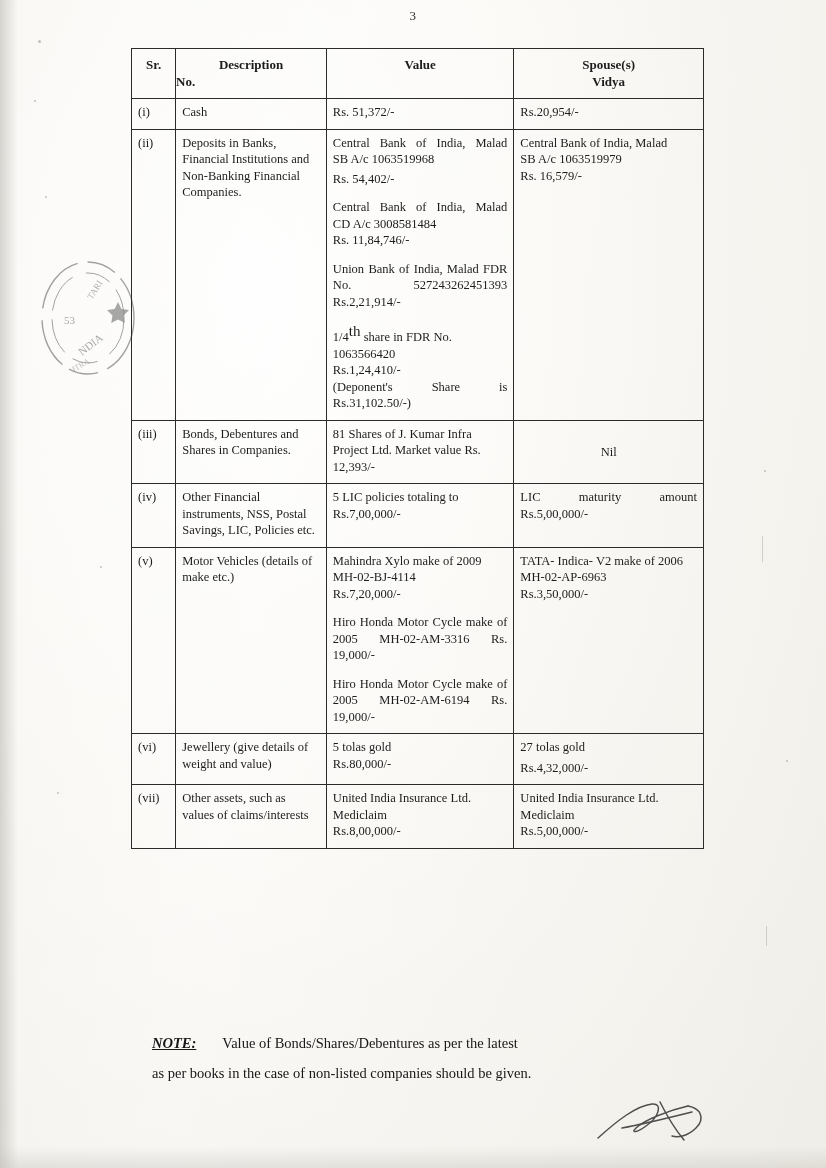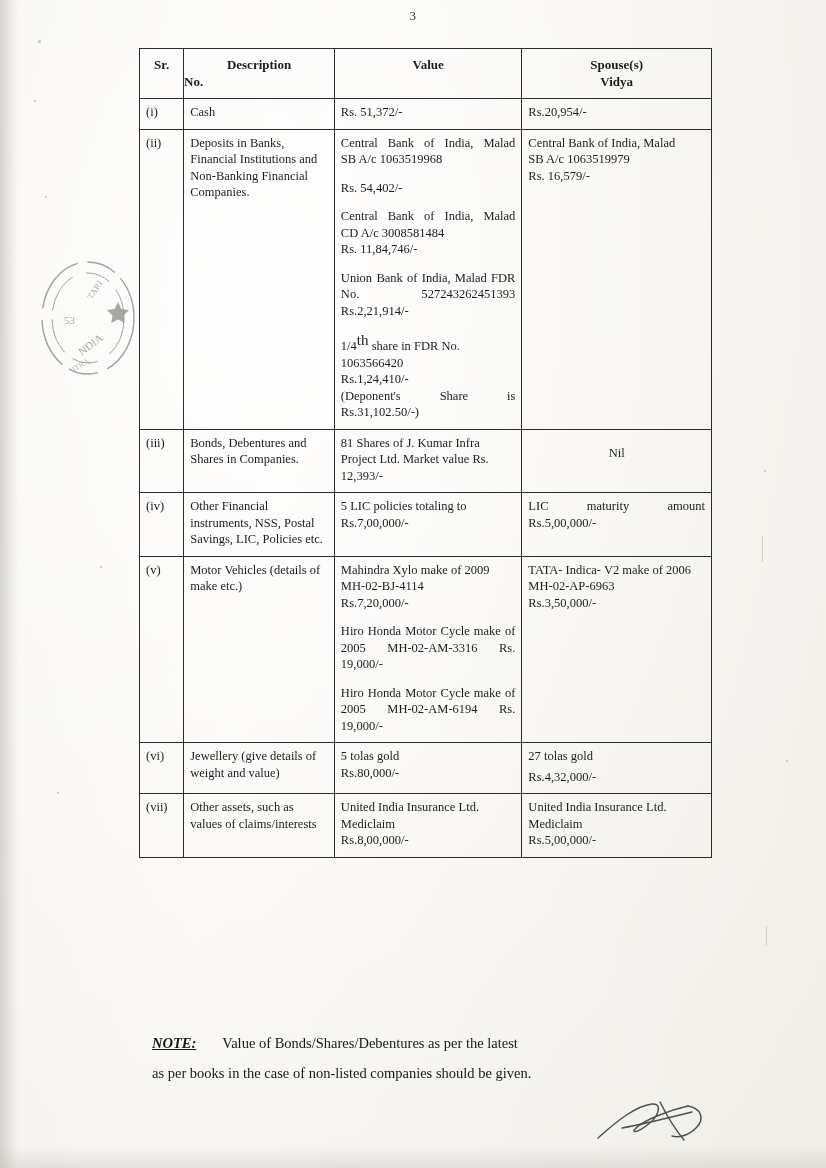--- a/index.html
+++ b/index.html
@@ -62,21 +62,21 @@
     left: 30px;
     top: 252px;
     width: 106px;
     height: 132px;
     opacity: 0.55;
     pointer-events: none;
   }
 
   table.decl {
     position: absolute;
-    left: 139px;
+    left: 131px;
     top: 48px;
     width: 573px;
     border-collapse: collapse;
     table-layout: fixed;
     font-size: 12.5px;
     line-height: 1.32;
   }
   table.decl td, table.decl th {
     border: 1px solid #2b2b2b;
     vertical-align: top;
@@ -196,21 +196,21 @@
         <p>Rs.20,954/-</p>
       </td>
     </tr>
 
     <tr>
       <td class="sr">(ii)</td>
       <td class="cell">Deposits in Banks, Financial Institutions and Non-Banking Financial Companies.</td>
       <td class="cell">
         <p class="just">Central Bank of India, Malad</p>
         <p style="margin-top:0">SB A/c 1063519968</p>
-        <p style="margin-top:12px">Rs. 54,402/-</p>
+        <p style="margin-top:3px">Rs. 54,402/-</p>
         <p class="just">Central Bank of India, Malad</p>
         <p style="margin-top:0">CD A/c 3008581484</p>
         <p style="margin-top:0">Rs. 11,84,746/-</p>
         <p class="just">Union Bank of India, Malad FDR No. 527243262451393</p>
         <p style="margin-top:0">Rs.2,21,914/-</p>
         <p>1/4<span class="sup">th</span> share in FDR No. 1063566420</p>
         <p style="margin-top:0">Rs.1,24,410/-</p>
         <p class="just" style="margin-top:0">(Deponent's Share is Rs.31,102.50/-)</p>
       </td>
       <td class="cell">
@@ -220,21 +220,21 @@
       </td>
     </tr>
 
     <tr>
       <td class="sr">(iii)</td>
       <td class="cell">Bonds, Debentures and Shares in Companies.</td>
       <td class="cell">
         <p>81 Shares of J. Kumar Infra Project Ltd. Market value Rs. 12,393/-</p>
       </td>
       <td class="cell center">
-        <p style="margin-top:10px">Nil</p>
+        <p style="margin-top:18px">Nil</p>
       </td>
     </tr>
 
     <tr>
       <td class="sr">(iv)</td>
       <td class="cell">Other Financial instruments, NSS, Postal Savings, LIC, Policies etc.</td>
       <td class="cell">
         <p>5 LIC policies totaling to Rs.7,00,000/-</p>
       </td>
       <td class="cell">

